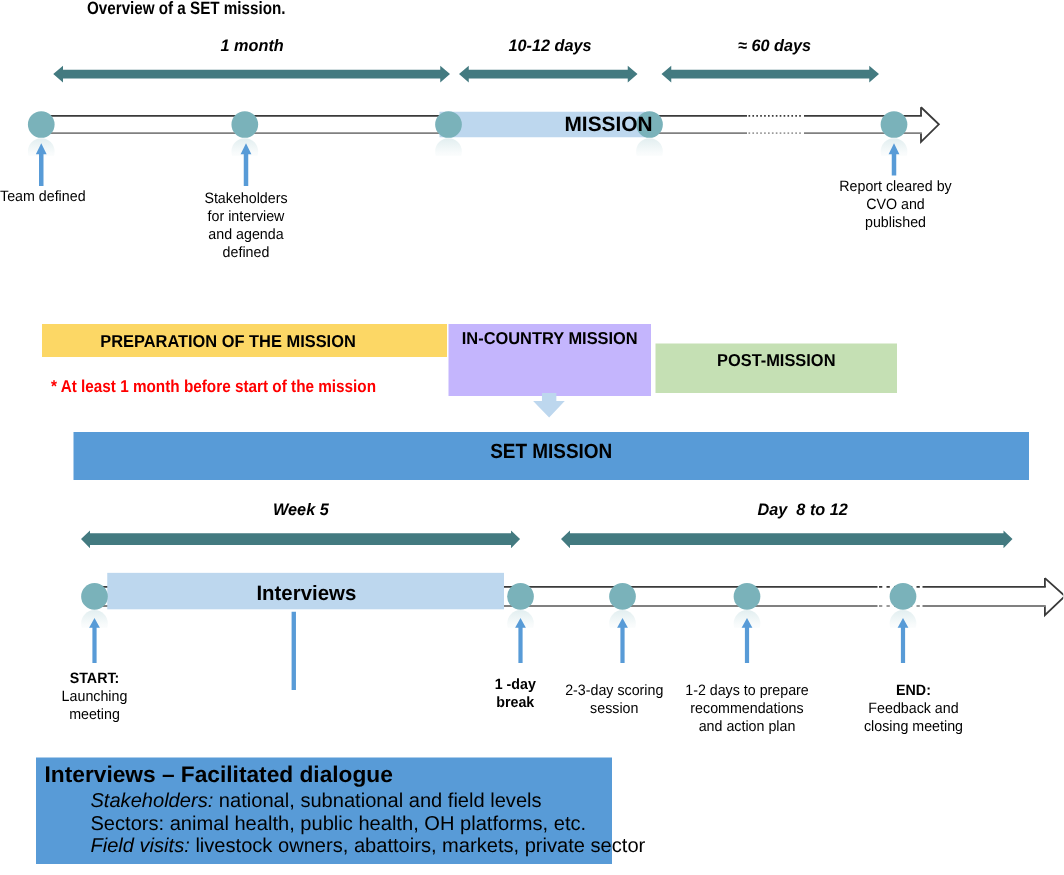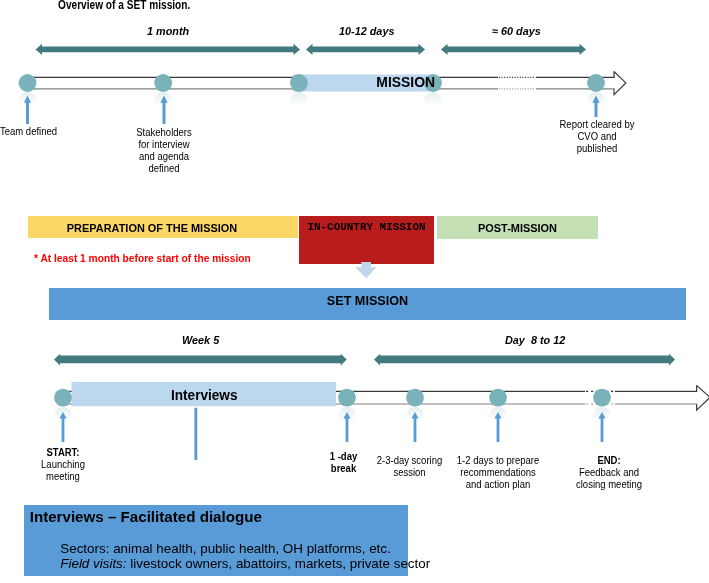--- a/index.html
+++ b/index.html
@@ -16,21 +16,21 @@
   .ms b{display:block;font-weight:bold;}
   .ctr{text-align:center;}
   .bold{font-weight:bold;}
   .dblarrow{fill:#437a80;}
   .bluearrow{fill:#589bd7;}
   .bluearrow2{fill:#589bd7;}
   .bar .barlbl{position:absolute;left:0;right:0;top:5.8px;text-align:center;
       font-size:11.5px;font-weight:bold;white-space:pre;
       transform:scaleX(0.951);transform-origin:center top;}
   .yellow{background:#fcd765;}
-  .lblue{background:#b91c1c;font-family:Liberation Mono, monospace;}
+  .lblue{background:#c4b5fd;}
   .green{background:#c5e0b4;}
   .setm{background:#589bd7;}
   .setm .barlbl{top:4.5px;font-size:13.7px;transform:scaleX(0.923);}
   .note{font-size:11.5px;font-weight:bold;color:#ff0000;
         transform:scaleX(0.887);transform-origin:left top;}
   .barlbl2{text-align:center;font-size:13.9px;font-weight:bold;
       transform:scaleX(0.98);transform-origin:center top;}
   .missionlbl{font-size:13.9px;font-weight:bold;text-align:right;}
   .ibox{background:#589bd7;}
   .ibox-h{position:absolute;left:5.7px;top:3px;font-size:15.15px;font-weight:bold;white-space:pre;}
@@ -113,21 +113,21 @@
   <div>
     <div class="abs bar yellow" style="left:28px;top:216px;width:270px;height:22px">
       <span class="t barlbl" style="left:-22px">PREPARATION OF THE MISSION</span>
     </div>
     <div class="abs bar lblue" style="left:299px;top:216px;width:135px;height:47.7px">
       <span class="t barlbl" style="top:4px">IN-COUNTRY MISSION</span>
     </div>
     <svg class="abs" style="left:350px;top:260px" width="32" height="22">
       <path d="M11.3,2 L20.9,2 L20.9,7.3 L26.5,7.3 L16.1,18.3 L5.4,7.3 L11.3,7.3 Z" fill="#bdd7ee"></path>
     </svg>
-    <div class="abs bar green" style="left:437px;top:216px;width:161px;height:23px">
+    <div class="abs bar green" style="left:437px;top:229px;width:161px;height:33px">
       <span class="t barlbl">POST-MISSION</span>
     </div>
     <div class="t note" style="left:34px;top:251.5px">* At least 1 month before start of the mission</div>
     <div class="abs bar setm" style="left:49px;top:288px;width:637px;height:32px">
       <span class="t barlbl">SET MISSION</span>
     </div>
   </div>
 
   <div>
     <div class="t dur" style="left:181.5px;top:334px">Week 5</div>
@@ -196,17 +196,18 @@
 session</div>
     <div class="t ms ctr" style="left:440px;top:455px;width:116px">1-2 days to prepare
 recommendations
 and action plan</div>
     <div class="t ms ctr" style="left:556px;top:455px;width:106px"><b>END:</b><span>Feedback and
 closing meeting</span></div>
   </div>
 
   <div class="abs ibox" style="left:24px;top:505px;width:384px;height:71px">
     <div class="ibox-h">Interviews – Facilitated dialogue</div>
+    <div class="ibox-l" style="top:21px"><i>Stakeholders:</i><span> national, subnational and field levels</span></div>
     <div class="ibox-l" style="top:36px"><span>Sectors: animal health, public health, OH platforms, etc.</span></div>
     <div class="ibox-l" style="top:51px"><i>Field visits:</i><span> livestock owners, abattoirs, markets, private sector</span></div>
   </div>
 
 </div>
 
 </body></html>

